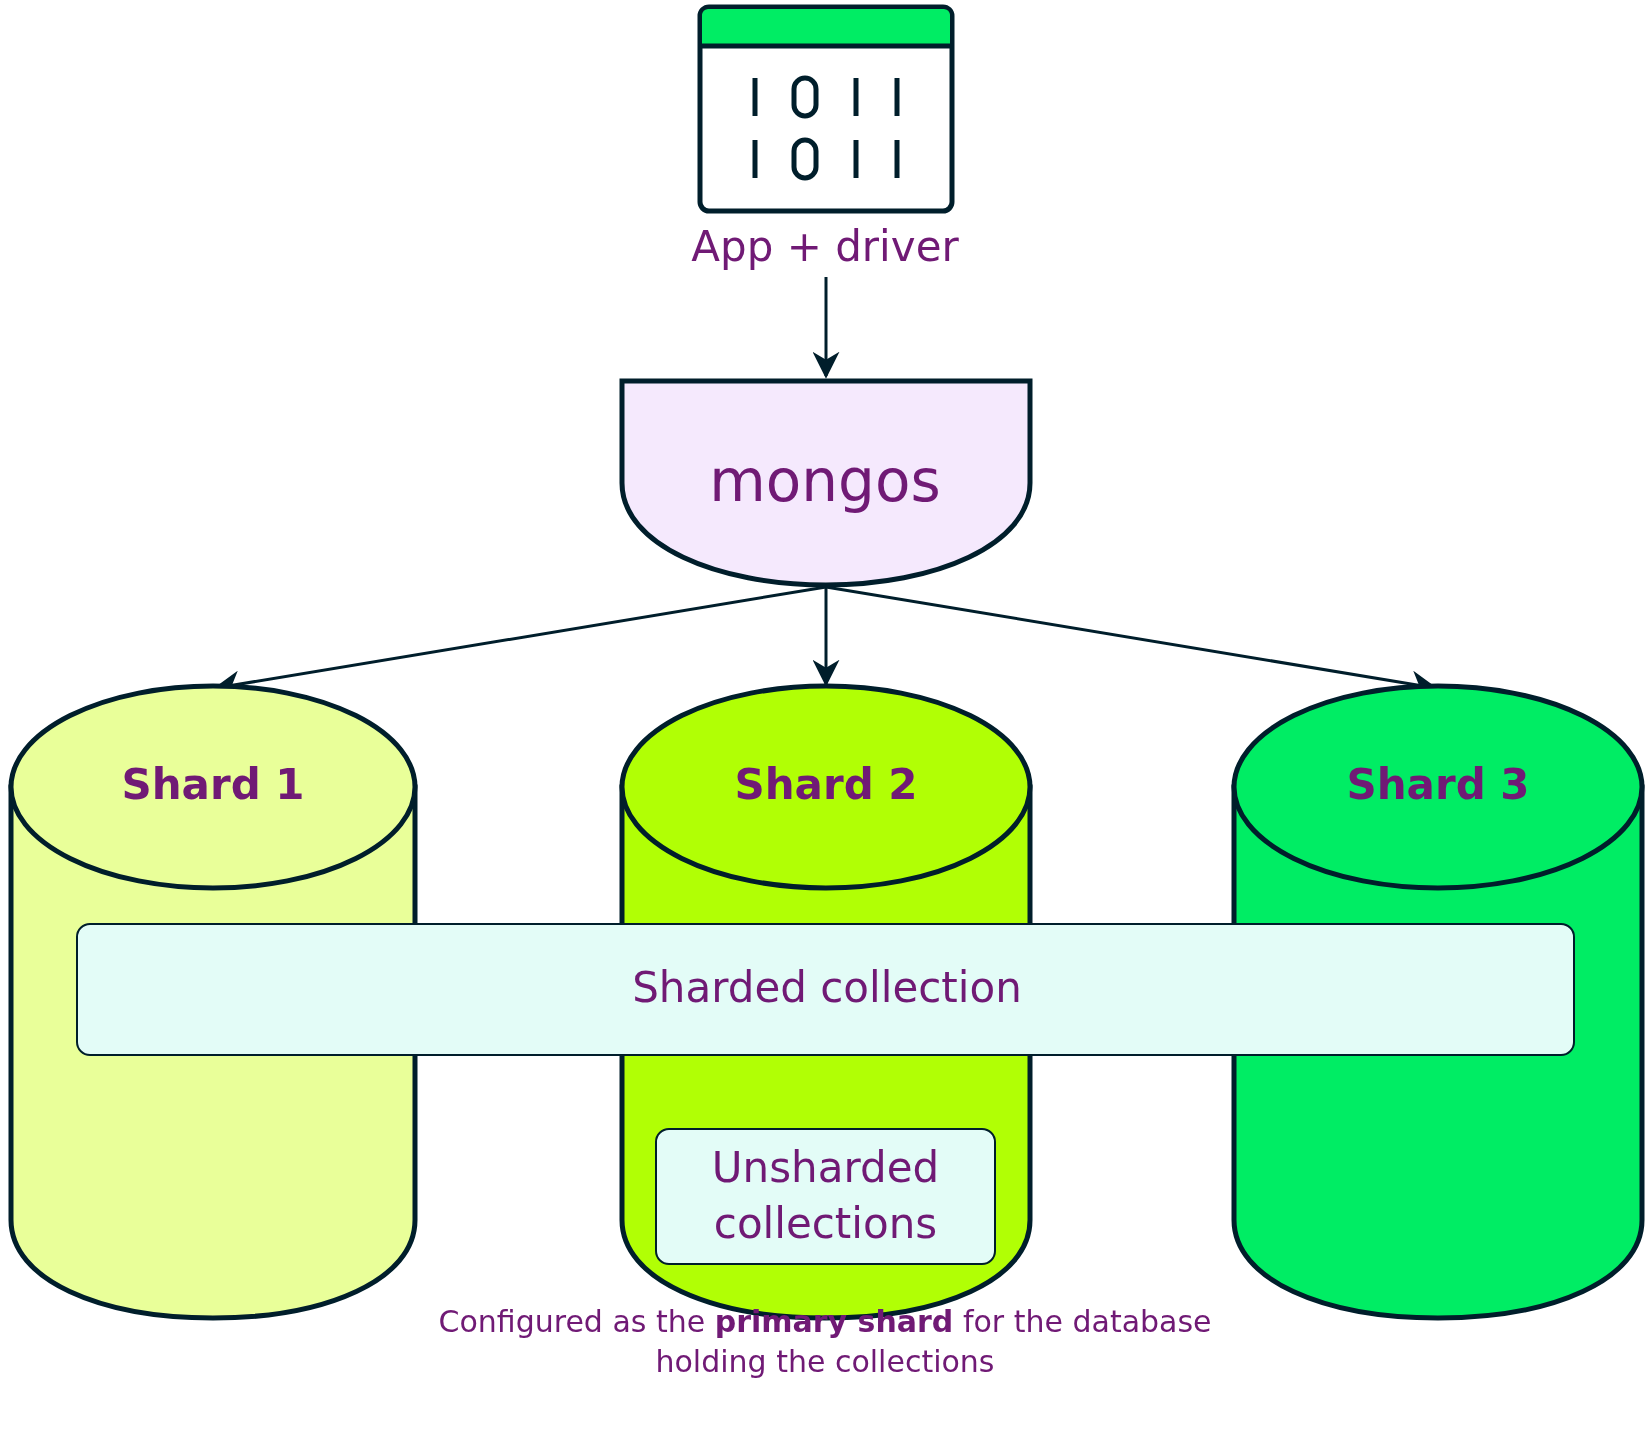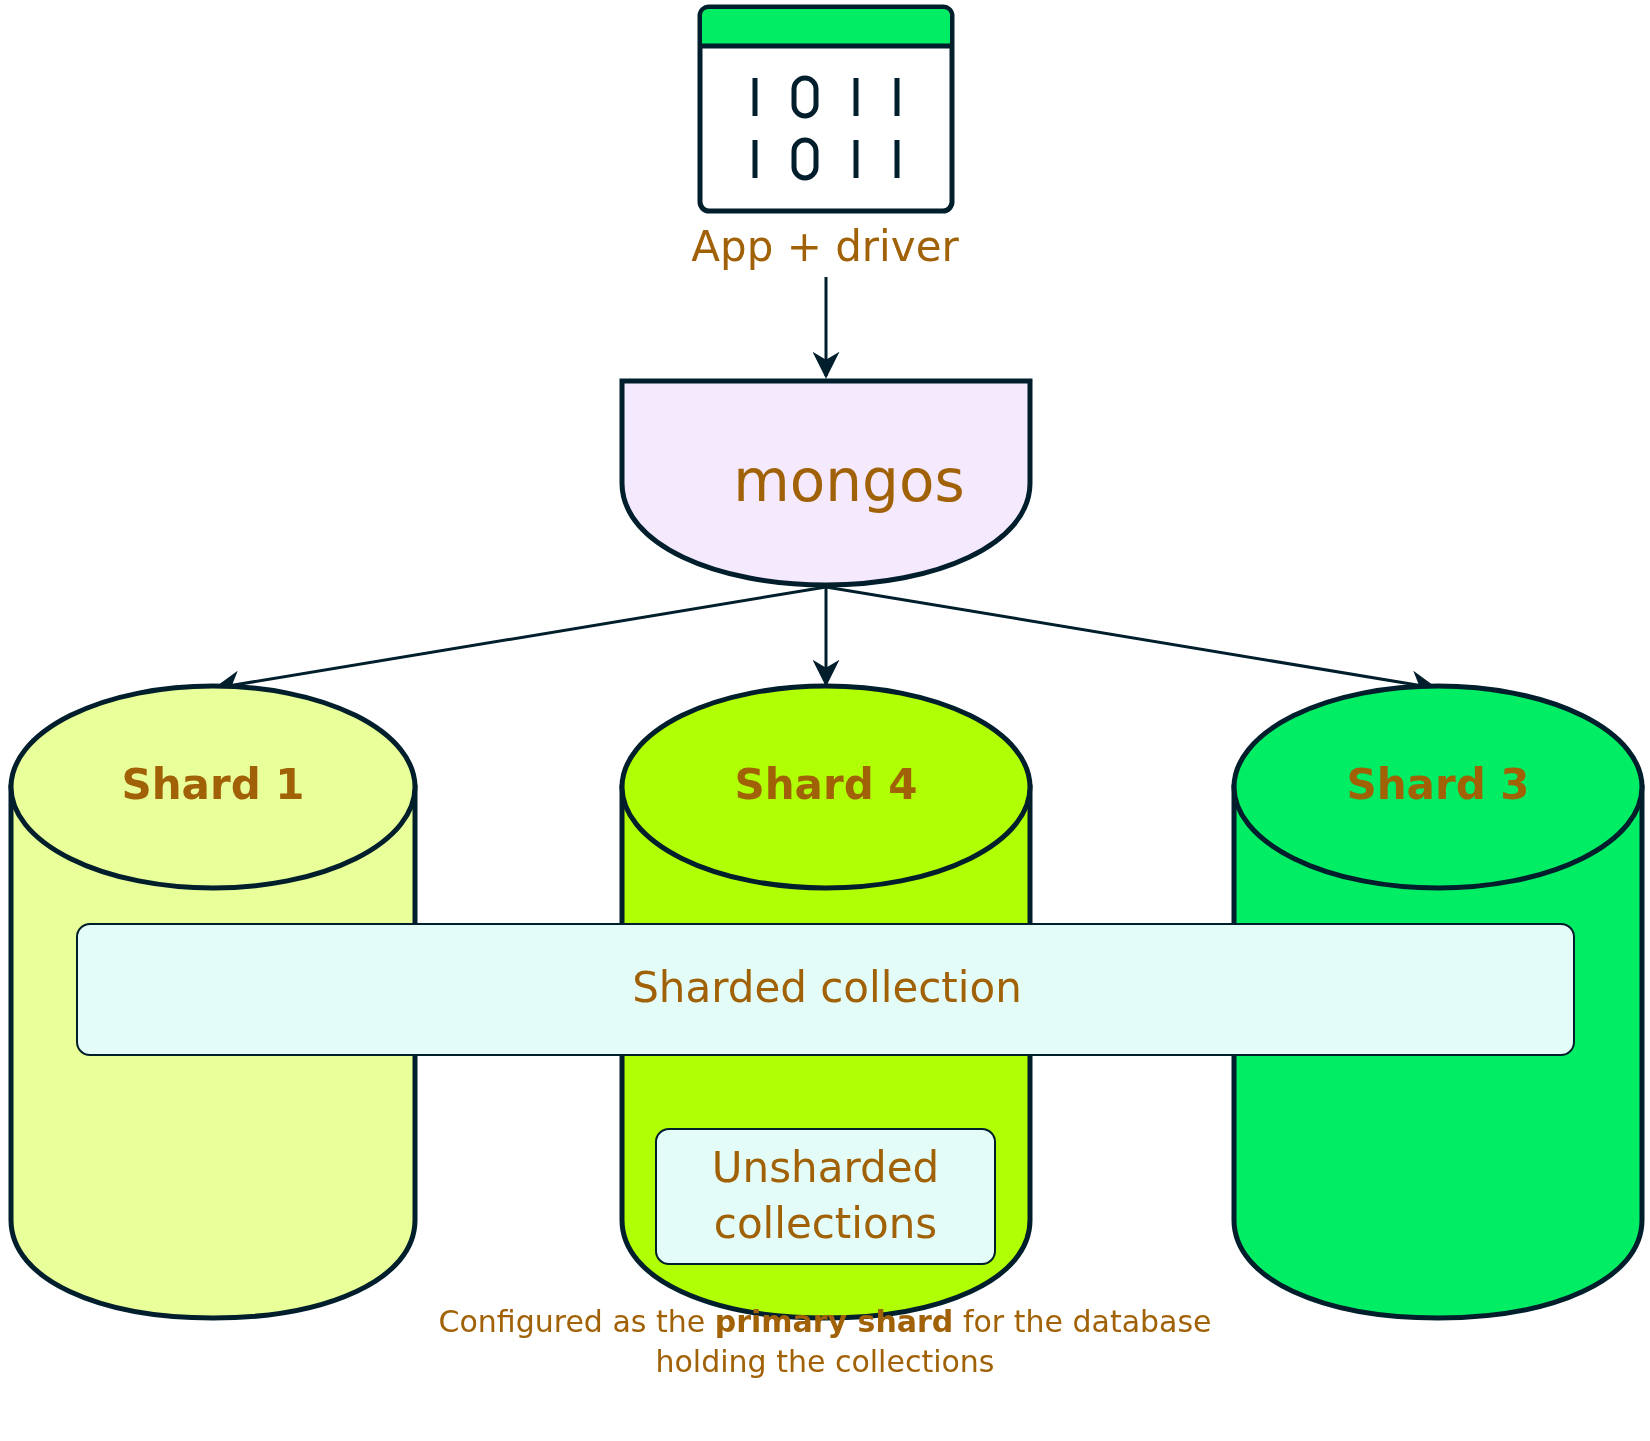--- a/index.html
+++ b/index.html
@@ -1,21 +1,21 @@
 <!DOCTYPE html>
 <html><head>
 <meta charset="utf-8">
 <style>
   html, body { margin: 0; padding: 0; background: #ffffff; }
   body { width: 1650px; height: 1441px; position: relative; overflow: hidden;
          font-family: "DejaVu Sans", sans-serif; color: #001e2b; }
   svg { position: absolute; left: 0; top: 0; }
-  .lbl { position: absolute; text-align: center; white-space: nowrap; color: #a16207; }
+  .lbl { position: absolute; text-align: center; white-space: nowrap; color: #701a75; }
   .app-label { left: 625px; width: 400px; top: 222px; font-size: 42px; }
-  .mongos-label { left: 620px; width: 410px; top: 447px; font-size: 58px; margin-left: 24px; }
+  .mongos-label { left: 620px; width: 410px; top: 447px; font-size: 58px; }
   .shard-label { width: 410px; top: 760px; font-size: 42px; font-weight: bold; }
   .band-label { left: 77px; width: 1500px; top: 963px; font-size: 42px; }
   .uns-label { left: 656px; width: 339px; top: 1140px; font-size: 42px; line-height: 56px; white-space: normal; }
   .caption { left: 425px; width: 800px; top: 1302px; font-size: 30px; line-height: 40px; white-space: normal; }
   .caption b { font-weight: bold; }
 </style>
 </head>
 <body>
 
 <svg width="1650" height="1441" viewBox="0 0 1650 1441">
@@ -66,19 +66,19 @@
 
   <rect x="77" y="924" width="1497" height="131" rx="13" fill="#e3fcf7" stroke="#001e2b" stroke-width="2"></rect>
 
   <rect x="656" y="1129" width="339" height="135" rx="13" fill="#e3fcf7" stroke="#001e2b" stroke-width="2"></rect>
 </svg>
 
 <div class="lbl app-label">App + driver</div>
 <div class="lbl mongos-label">mongos</div>
 
 <div class="lbl shard-label" style="left:8px;">Shard 1</div>
-<div class="lbl shard-label" style="left:621px;">Shard 4</div>
+<div class="lbl shard-label" style="left:621px;">Shard 2</div>
 <div class="lbl shard-label" style="left:1233px;">Shard 3</div>
 
 <div class="lbl band-label">Sharded collection</div>
 <div class="lbl uns-label">Unsharded collections</div>
 
 <div class="lbl caption"><span>Configured as the </span><b>primary shard</b><span> for the database holding the collections</span></div>
 
 </body></html>

